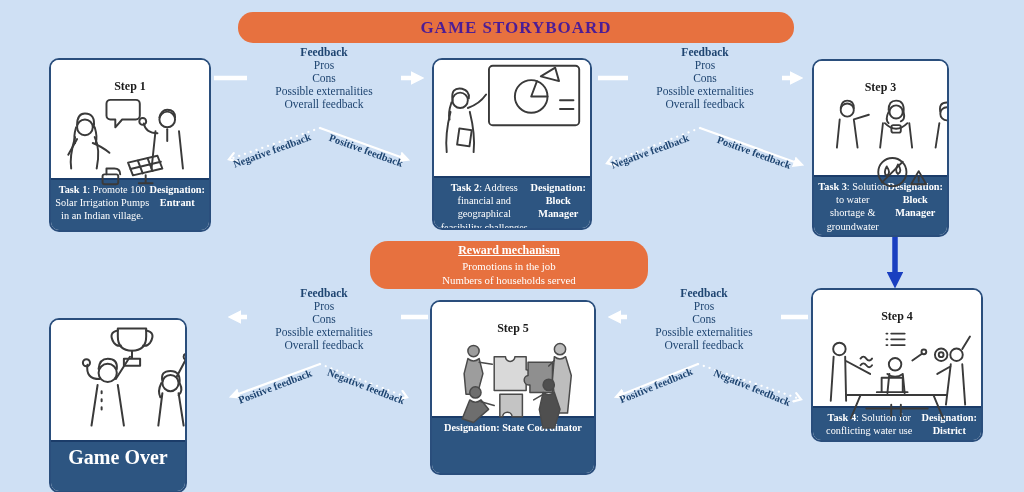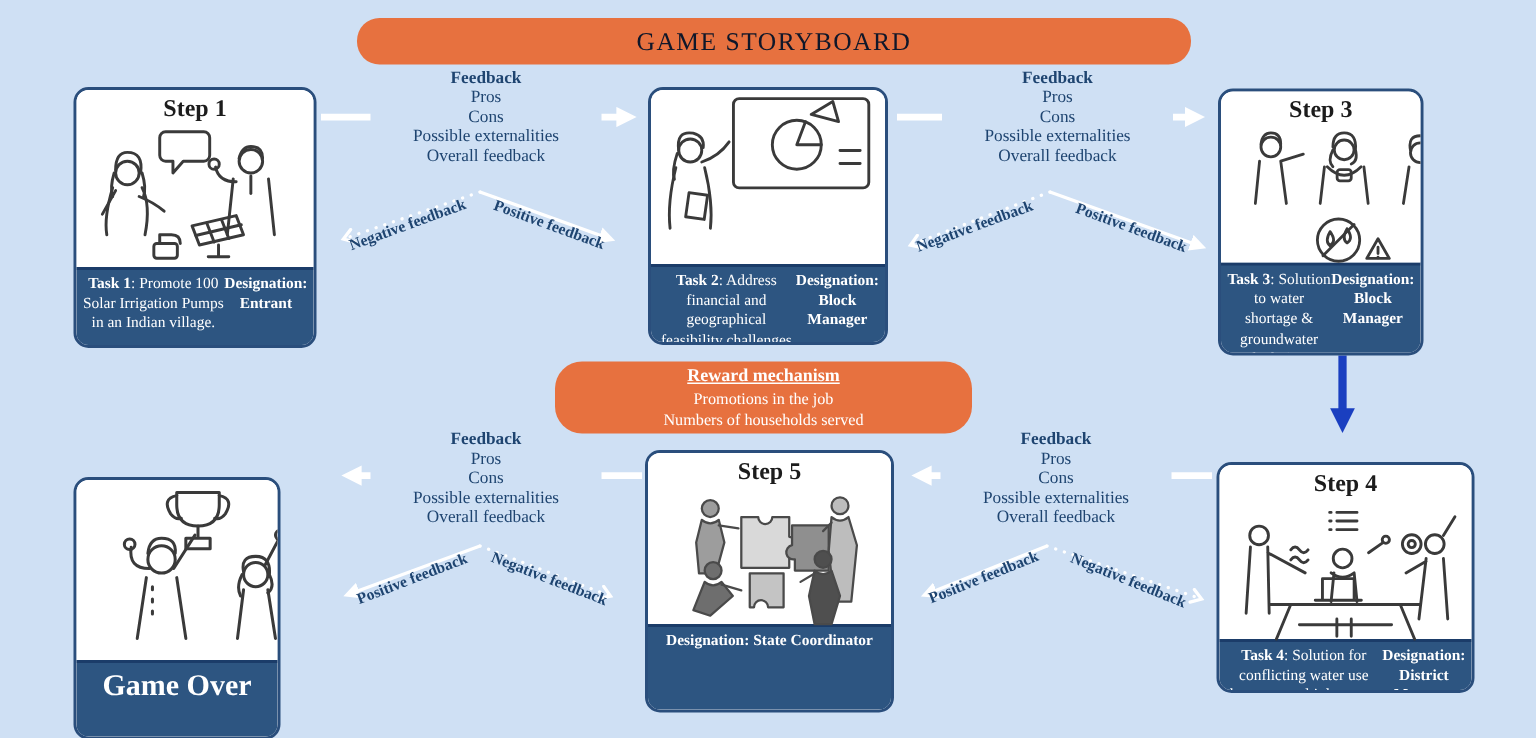--- a/index.html
+++ b/index.html
@@ -3,29 +3,29 @@
 <meta charset="utf-8">
 <style>
   html,body{margin:0;padding:0;}
   .canvas{
     position:relative;width:1024px;height:492px;overflow:hidden;
     background:#CFE0F4;font-family:"Liberation Serif",serif;color:#1E4470;
   }
   .overlay{position:absolute;left:0;top:0;width:1024px;height:492px;pointer-events:none;}
   .banner{
     position:absolute;left:238px;top:12px;width:556px;height:31px;border-radius:15px;
-    background:#E7713F;color:#0f172a;font-weight:normal;font-size:17px;letter-spacing:1px;
+    background:#E7713F;color:#4c1d95;font-weight:bold;font-size:17px;letter-spacing:1px;
     display:flex;align-items:center;justify-content:center;
   }
   .stepbox{
     position:absolute;background:#fff;border:2px solid #2A4E7C;border-radius:10px;
     overflow:hidden;box-sizing:border-box;display:flex;flex-direction:column;
   }
   .illus{flex:0 0 auto;position:relative;background:#fff;text-align:center;}
-  .step-title{font-weight:bold;font-size:16px;color:#1c1c1c;margin-top:4px;}
+  .step-title{font-weight:bold;font-size:12px;color:#1c1c1c;margin-top:19px;}
   .illus svg{display:block;margin:0 auto;}
   .caption{
     flex:1 1 auto;background:#2D5581;border-top:2px solid #1B3C69;color:#fff;
     font-size:10.3px;line-height:1.28;text-align:center;padding:3px 4px;box-sizing:border-box;
     display:flex;flex-direction:row;justify-content:center;
   }
   .caption .b{font-weight:bold;}
   .gameover-label{font-weight:bold;font-size:20px;}
   .feedback{
     position:absolute;width:150px;background:#CFE0F4;text-align:center;
@@ -301,21 +301,21 @@
           <path fill="#4f4f4f" d="M112,60 q6,5 12,0 l6,18 -6,20 h-12 l-4,-20 z"></path>
           <path fill="none" d="M112,62 l-10,6"></path>
         </g>
       </svg>
     </div>
     <div class="caption">
       <div class="b">Designation: State Coordinator</div>
     </div>
   </div>
 
-  <div class="stepbox" style="left:811px;top:308px;width:172px;height:154px;">
+  <div class="stepbox" style="left:811px;top:288px;width:172px;height:154px;">
     <div class="illus" style="height:116px;">
       <div class="step-title">Step 4</div>
       <svg width="168" height="96" viewBox="0 0 160 100">
         <g class="lineart" stroke-width="1.8">
           <path d="M74,10 h14 M74,16 h14 M74,22 h14 M69,10 h1 M69,16 h1 M69,22 h1"></path>
           <path d="M42,36 q3,-4 6,0 q3,4 6,0 M42,43 q3,-4 6,0 q3,4 6,0"></path>
           <path d="M96,38 l10,-7"></path>
             <circle cx="108" cy="29" r="2.5"></circle>
           <circle cx="126" cy="32" r="6.5"></circle>
             <circle cx="126" cy="32" r="2.5"></circle>

